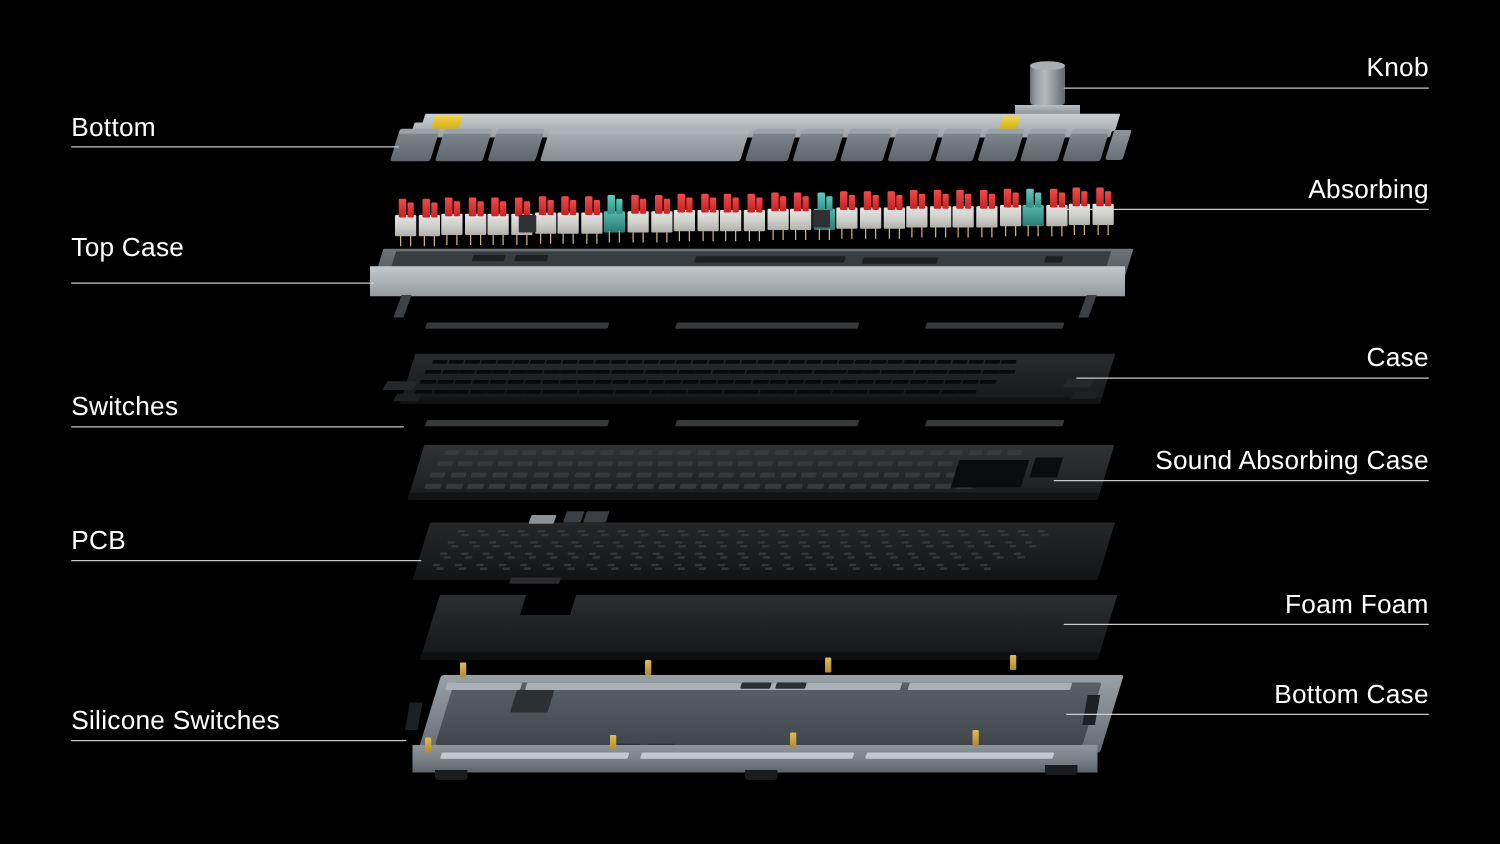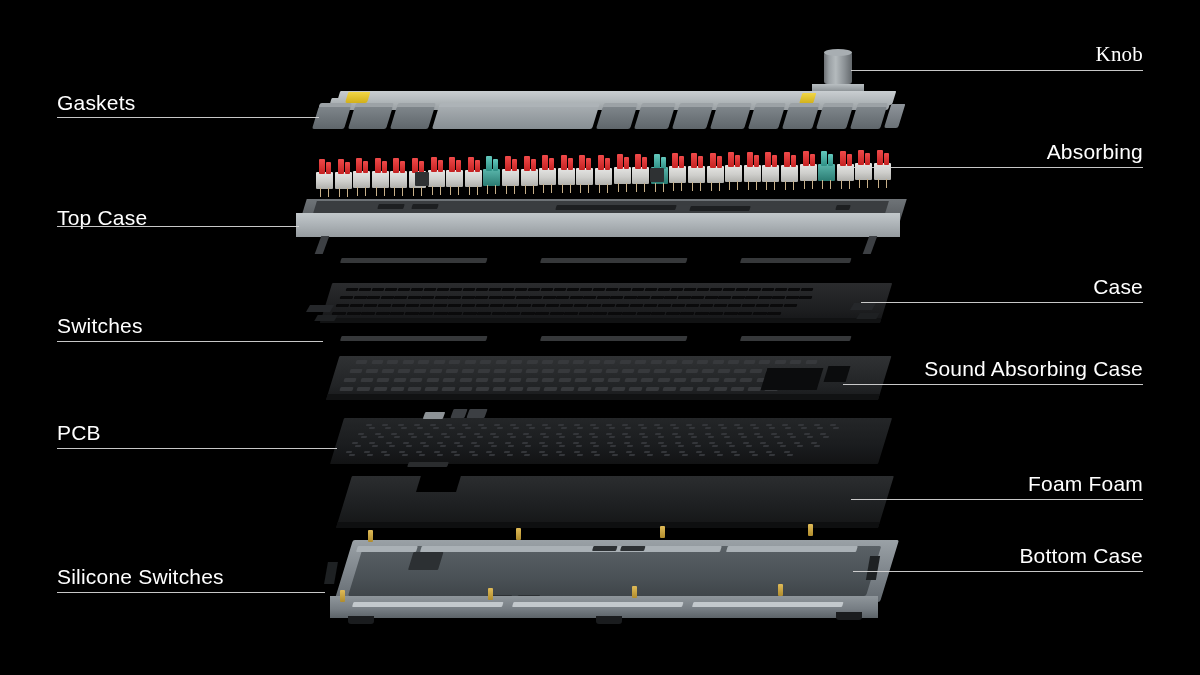--- a/index.html
+++ b/index.html
@@ -1132,31 +1132,31 @@
         <div class="post" style="left: 660px; top: 526px; width: 5px; height: 12px;"></div>
         <div class="post" style="left: 808px; top: 524px; width: 5px; height: 12px;"></div>
         <div class="post" style="left: 340px; top: 590px; width: 5px; height: 12px;"></div>
         <div class="post" style="left: 488px; top: 588px; width: 5px; height: 12px;"></div>
         <div class="post" style="left: 632px; top: 586px; width: 5px; height: 12px;"></div>
         <div class="post" style="left: 778px; top: 584px; width: 5px; height: 12px;"></div>
       </div>
   </div>
 
   <div id="callout-layer">
-      <div class="callout left" style="left: 57px; top: 92px;">Gaskets</div>
+      <div class="callout left" style="left: 57px; top: 92px;">Bottom</div>
       <div class="leader" style="left: 57px; top: 117px; width: 262px;"></div>
-      <div class="callout left" style="left: 57px; top: 207px;">Top Case</div>
+      <div class="callout left" style="left: 57px; top: 188px;">Top Case</div>
       <div class="leader" style="left: 57px; top: 226px; width: 242px;"></div>
       <div class="callout left" style="left: 57px; top: 315px;">Switches</div>
       <div class="leader" style="left: 57px; top: 341px; width: 266px;"></div>
       <div class="callout left" style="left: 57px; top: 422px;">PCB</div>
       <div class="leader" style="left: 57px; top: 448px; width: 280px;"></div>
       <div class="callout left" style="left: 57px; top: 566px;">Silicone Switches</div>
       <div class="leader" style="left: 57px; top: 592px; width: 268px;"></div>
-      <div class="callout right" style="right: 57px; top: 44px; font-family: Liberation Serif, serif;">Knob</div>
+      <div class="callout right" style="right: 57px; top: 44px;">Knob</div>
       <div class="leader" style="right: 57px; top: 70px; width: 292px;"></div>
       <div class="callout right" style="right: 57px; top: 141px;">Absorbing</div>
       <div class="leader" style="right: 57px; top: 167px; width: 292px;"></div>
       <div class="callout right" style="right: 57px; top: 276px;">Case</div>
       <div class="leader" style="right: 57px; top: 302px; width: 282px;"></div>
       <div class="callout right" style="right: 57px; top: 358px;">Sound Absorbing Case</div>
       <div class="leader" style="right: 57px; top: 384px; width: 300px;"></div>
       <div class="callout right" style="right: 57px; top: 473px;">Foam Foam</div>
       <div class="leader" style="right: 57px; top: 499px; width: 292px;"></div>
       <div class="callout right" style="right: 57px; top: 545px;">Bottom Case</div>

